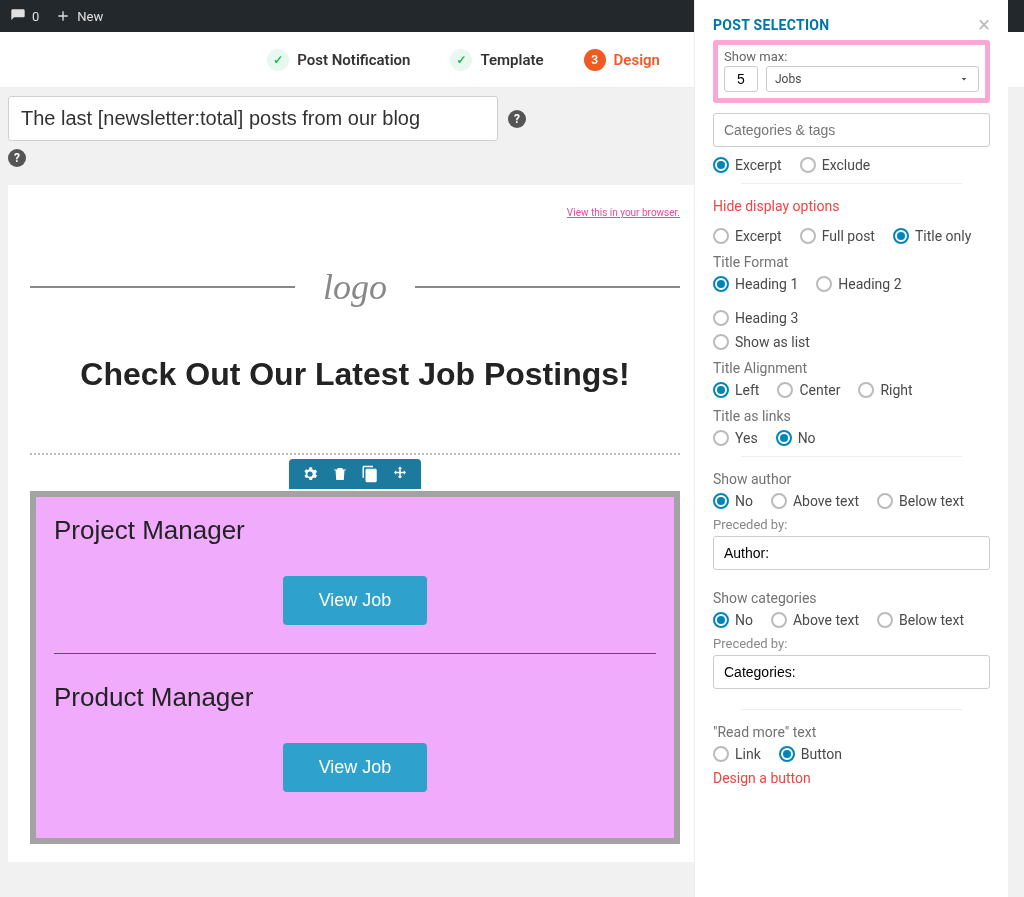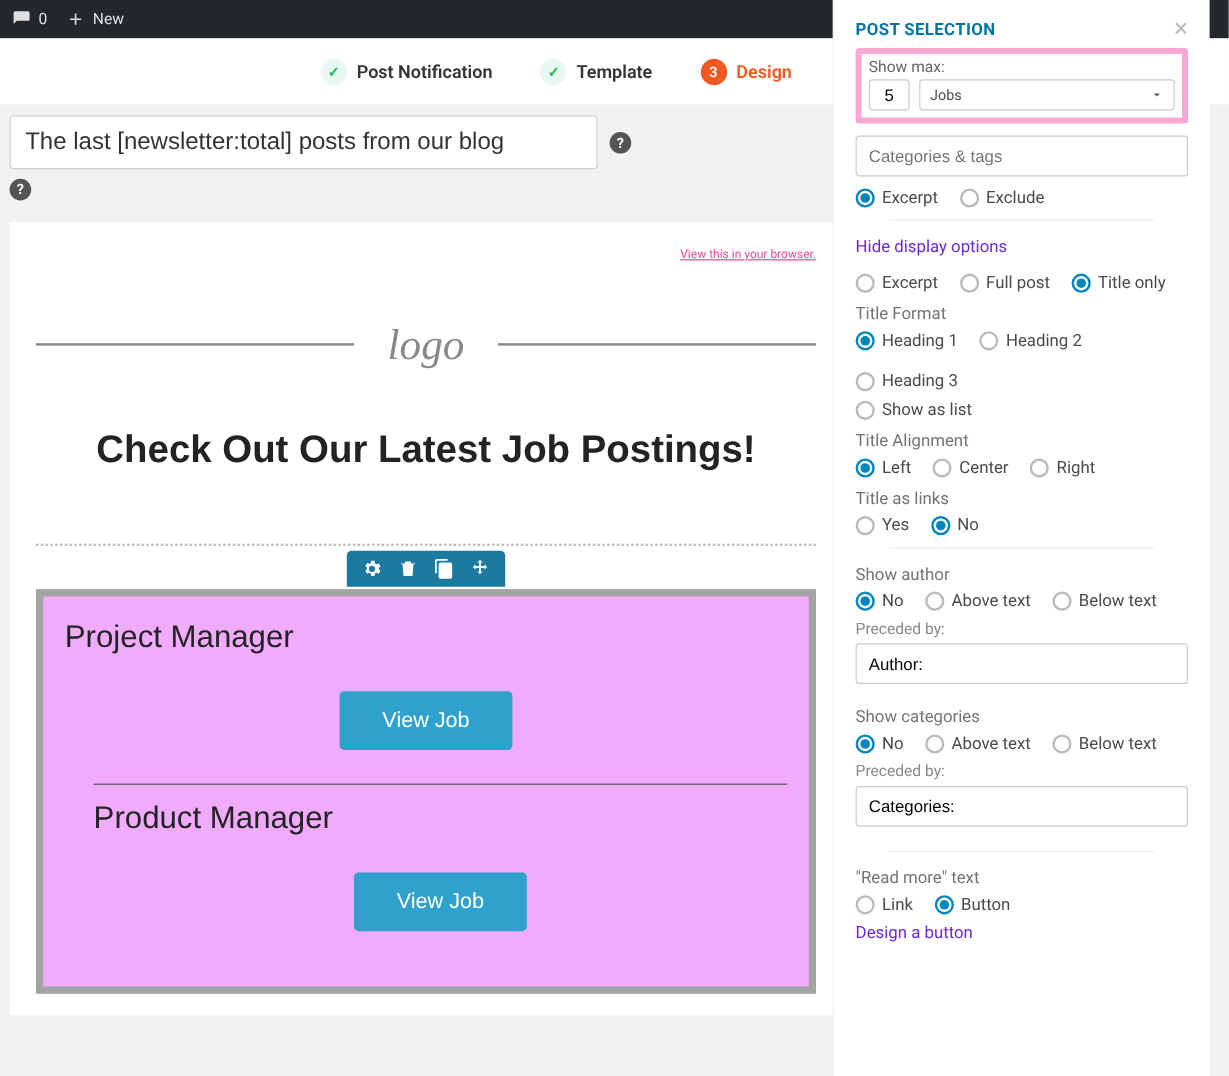--- a/index.html
+++ b/index.html
@@ -27,40 +27,40 @@
   .logo-row { display: flex; align-items: center; gap: 28px; margin: 0 0 48px 0; }
   .logo-row .line { flex: 1; height: 2px; background: #888; }
   .logo-row .logo-text { font-family: "Brush Script MT", cursive; font-size: 36px; color: #888; font-style: italic; }
   .headline { text-align: center; font-family: "Trebuchet MS", "Verdana", sans-serif; font-size: 32px; font-weight: bold; color: #232323; margin-bottom: 60px; }
   .dotted { border: none; border-top: 2px dotted #bbb; margin: 0 0 36px 0; }
   .post-block-wrap { position: relative; }
   .toolbar-float { position: absolute; top: -32px; left: 50%; transform: translateX(-50%); background: #1b7a9d; color: #fff; display: flex; gap: 12px; padding: 6px 12px; border-radius: 4px 4px 0 0; z-index: 2; }
   .toolbar-float .ticon { width: 18px; height: 18px; cursor: pointer; fill: #fff; }
   .post-block { border: 6px solid #a3a3a3; padding: 18px 18px; background: #f0abfc; }
   .job { padding: 0 0 28px 0; }
-  .job + .job { border-top: 1px solid #555; padding-top: 12px; margin-left: 24px; }
+  .job + .job { border-top: 1px solid #555; padding-top: 28px; }
   .job-title { font-family: "Trebuchet MS", "Verdana", sans-serif; font-size: 26px; color: #232323; margin-bottom: 30px; }
   .view-btn { display: block; margin: 0 auto; background: #2ea2cc; color: #fff; border: none; padding: 14px 36px; font-size: 18px; border-radius: 4px; cursor: pointer; }
   
   .panel { position: absolute; top: 0; right: 16px; width: 314px; height: 897px; background: #fff; padding: 14px 18px; overflow-y: auto; font-size: 14px; color: #4a4a4a; border-left: 1px solid #eee; }
   .panel-header { display: flex; justify-content: space-between; align-items: center; margin-bottom: 4px; }
   .panel-title { color: #0074a2; font-weight: 700; letter-spacing: 0.3px; font-size: 14px; }
   .close-x { color: #bbb; font-size: 22px; cursor: pointer; line-height: 1; }
   .highlight-box { border: 5px solid #f9a8d4; border-radius: 3px; padding: 4px 6px 6px 6px; margin-bottom: 10px; }
   .highlight-box .hb-label { font-size: 13px; color: #666; margin-bottom: 2px; }
   .hb-row { display: flex; gap: 8px; }
   .hb-row input[type=text] { width: 34px; text-align: center; border: 1px solid #ccc; border-radius: 3px; padding: 4px 2px; font-size: 14px; }
   .hb-select { flex: 1; border: 1px solid #ccc; border-radius: 3px; padding: 4px 8px; font-size: 12px; background: #fff; display: flex; justify-content: space-between; align-items: center; cursor: pointer; }
   .panel input.cat-input { width: 100%; border: 1px solid #ccc; border-radius: 3px; padding: 8px 10px; font-size: 14px; margin-bottom: 10px; }
   .radio-row, .radio-col { display: flex; gap: 18px; align-items: center; margin-bottom: 8px; flex-wrap: wrap; }
   .radio { display: flex; align-items: center; gap: 6px; cursor: pointer; }
   .rcircle { width: 16px; height: 16px; border: 2px solid #bbb; border-radius: 50%; display: inline-block; position: relative; }
   .rcircle.sel { border-color: #0085ba; }
   .rcircle.sel::after { content: ""; position: absolute; top: 2px; left: 2px; width: 8px; height: 8px; background: #0085ba; border-radius: 50%; }
-  .section-link { color: #6d28d9; font-size: 14px; margin: 10px 0 14px 0; display: block; cursor: pointer; }
+  .section-link { color: #ef4444; font-size: 14px; margin: 10px 0 14px 0; display: block; cursor: pointer; }
   .sep { border: none; border-top: 1px solid #eee; margin: 10px 28px 14px 28px; }
   .section-label { color: #737373; font-size: 14px; margin: 10px 0 6px 0; }
   .small-label { color: #888; font-size: 13px; margin: 4px 0 4px 0; }
   .panel input.text-in { width: 100%; border: 1px solid #ccc; border-radius: 3px; padding: 8px 10px; font-size: 14px; margin-bottom: 10px; }
 </style>
 </head>
 <body>
 
 <div class="adminbar">
   <div class="ab-item">

